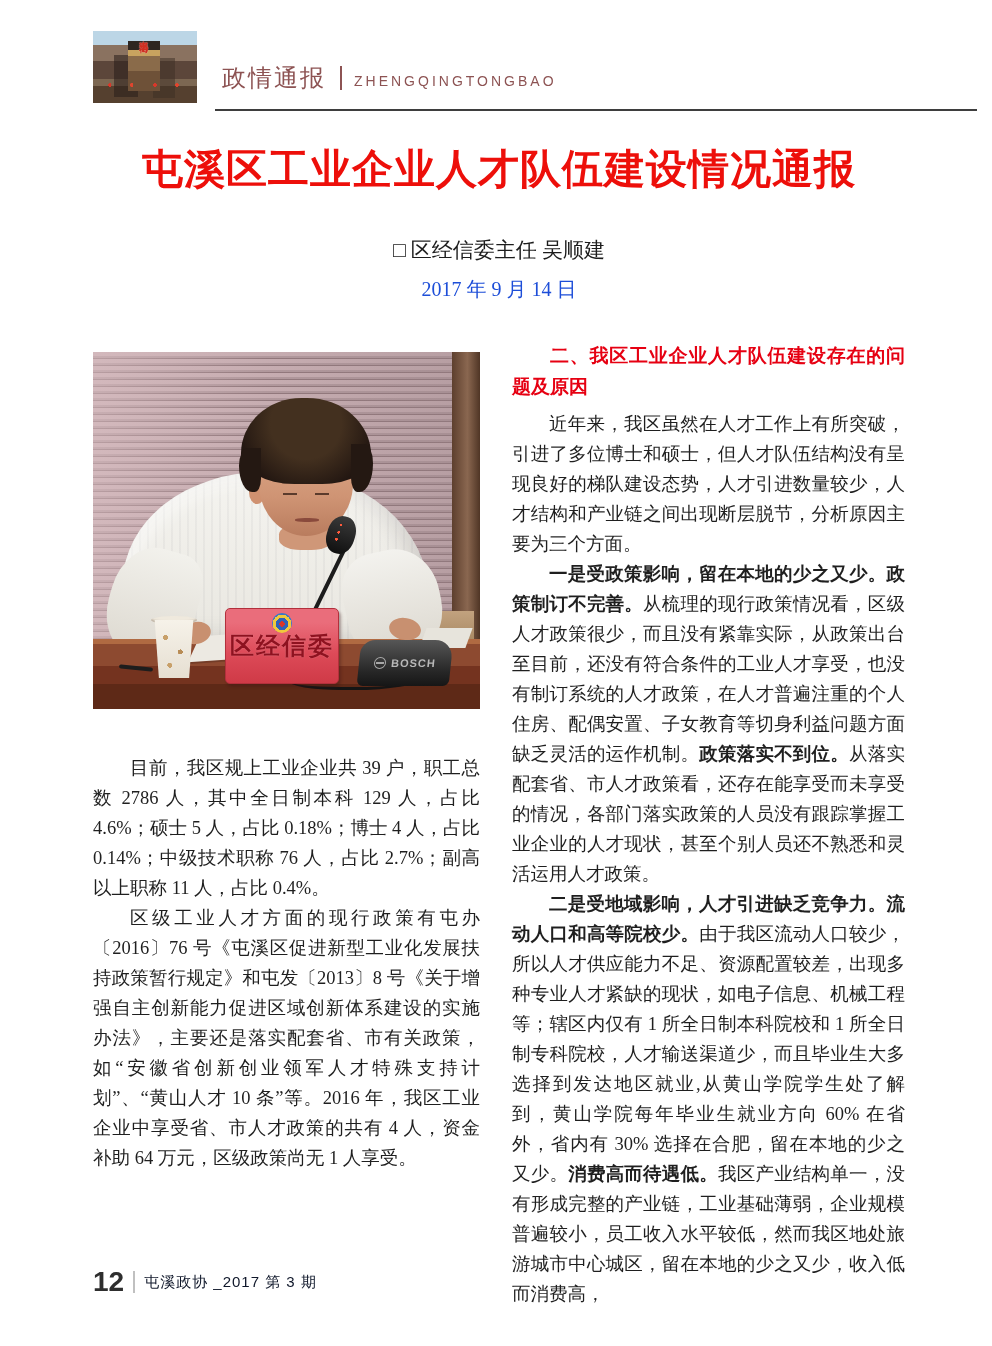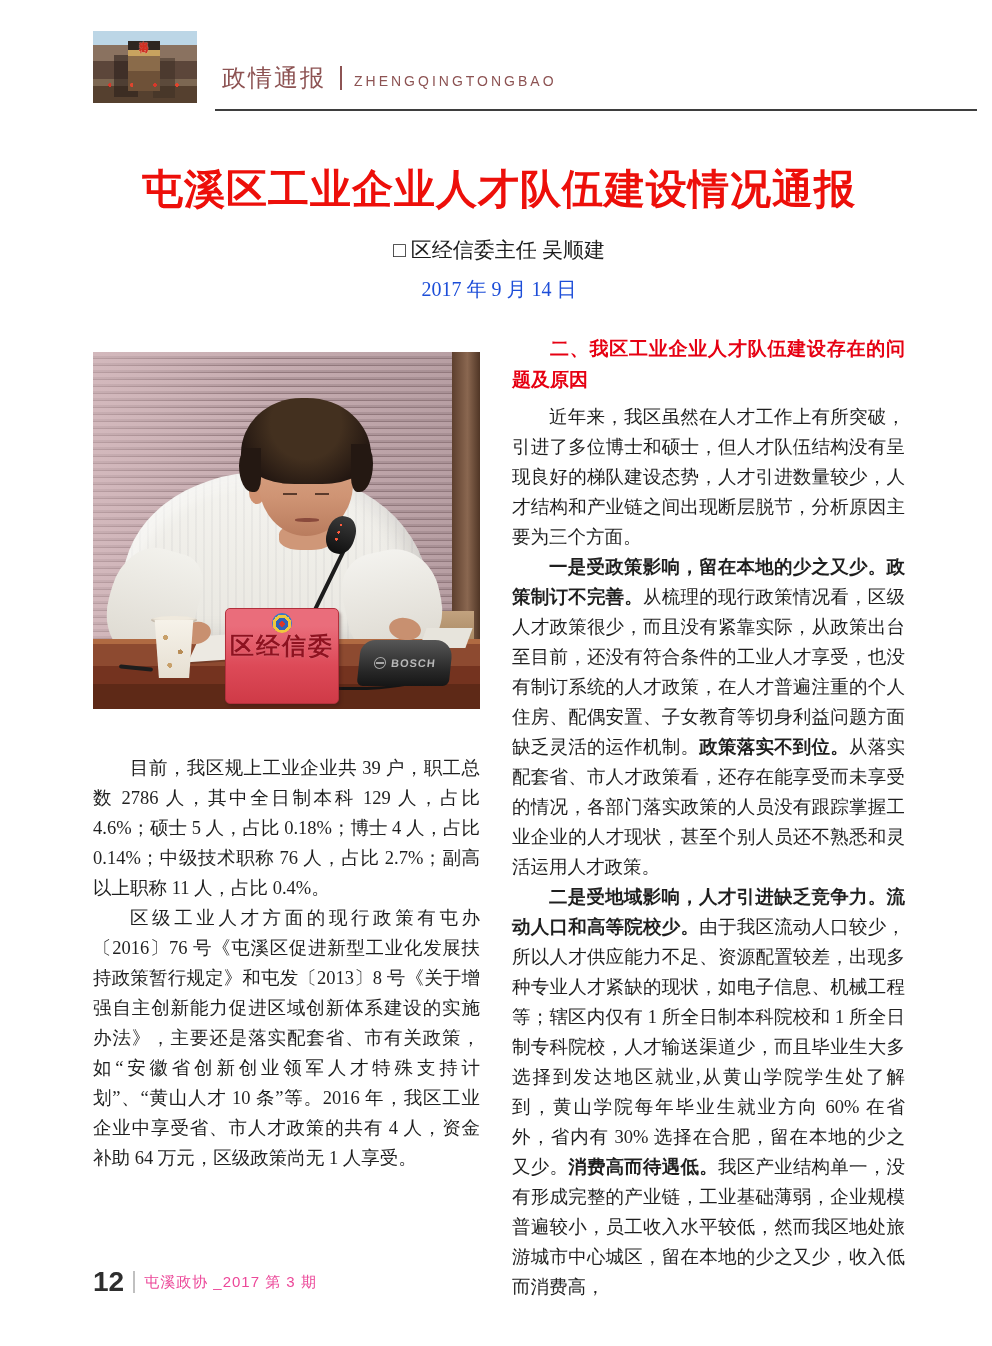--- a/index.html
+++ b/index.html
@@ -33,32 +33,32 @@
   .masthead { position:absolute; left:222px; top:62px; display:flex; align-items:center; }
   .masthead-cn { font-size:24px; color:#8d5353; letter-spacing:2px;
     font-family:"Liberation Serif","DejaVu Serif",serif; }
   .masthead-sep { width:2px; height:24px; background:#8d5353; margin:0 12px 0 14px; }
   .masthead-en { font-size:14px; color:#8d5353; letter-spacing:3px;
     font-family:"Liberation Sans","DejaVu Sans",sans-serif; padding-top:6px; }
   .masthead-rule { position:absolute; left:215px; top:109px; width:762px; height:2px; background:#3e3e3e; }
 
   
   .doc-title {
-    position:absolute; left:93px; top:162px; width:812px;
+    position:absolute; left:93px; top:142px; width:812px;
     text-align:center; font-size:41px; font-weight:bold; color:#ed0f0a;
     font-family:"Liberation Sans","DejaVu Sans",sans-serif; letter-spacing:1px;
   }
   .doc-byline { position:absolute; left:93px; top:236px; width:812px; text-align:center;
     font-size:21px; color:#1c1c1c; }
   .doc-date { position:absolute; left:93px; top:276px; width:812px; text-align:center;
     font-size:20px; color:#1d4ed8; }
 
   
   .col-left  { position:absolute; left:93px;  top:352px; width:387px; }
-  .col-right { position:absolute; left:512px; top:333px; width:393px; }
+  .col-right { position:absolute; left:512px; top:340px; width:393px; }
   .sec-heading {
     color:#e60012; font-weight:bold; font-size:19px; line-height:31px;
     font-family:"Liberation Sans","DejaVu Sans",sans-serif;
     text-indent:2em; text-align:justify; margin:0 0 7px 0;
   }
   .body-p { margin:0; font-size:18.5px; line-height:30px; text-align:justify;
     text-indent:2em; color:#1f1f1f; }
   .bold-run { font-weight:bold; font-family:"Liberation Sans","DejaVu Sans",sans-serif; }
 
   
@@ -130,21 +130,21 @@
     font-family:"Liberation Sans","DejaVu Sans",sans-serif; }
   .mic-cable { position:absolute; left:196px; top:316px; width:130px; height:22px;
     border-bottom:3px solid #151515; border-radius:0 0 50% 40%; }
 
   .desk { position:absolute; left:0; bottom:0; width:100%; height:70px;
     background:linear-gradient(180deg,#b06a42 0 5px,#8d4a30 5px 27px,#74331f 27px 45px,#5e2917 45px); }
   .doc-paper { position:absolute; left:102px; top:282px; width:64px; height:26px;
     background:#ece9e2; transform:skewX(-28deg) rotate(-4deg); box-shadow:2px 2px 0 rgba(60,30,20,.3); }
   .doc-paper2 { position:absolute; left:330px; top:276px; width:46px; height:20px;
     background:#e7e4dc; transform:skewX(-20deg); }
-  .placard { position:absolute; left:132px; top:256px; width:114px; height:96px;
+  .placard { position:absolute; left:132px; top:256px; width:114px; height:76px;
     background:linear-gradient(180deg,#ea6d7b 0 18%,#dd4a58 60%,#cf3a47);
     border:1px solid #b2303c; border-radius:5px; box-shadow:2px 3px 3px rgba(60,20,20,.35);
     text-align:center; }
   .placard-emblem { width:20px; height:20px; margin:4px auto 0; border-radius:50%;
     background:radial-gradient(circle at 50% 55%, #d8372a 0 18%, #2f63b8 18% 42%, #f0c93c 42% 62%, #3a78c8 62%); }
   .placard-text { font-size:24px; font-weight:bold; color:#8f1220; letter-spacing:2px;
     line-height:26px; font-family:"Liberation Serif","DejaVu Serif",serif;
     text-shadow:0 0 1px rgba(255,220,220,.5); }
   .cup { position:absolute; left:60px; top:268px; width:42px; height:58px;
     background:
@@ -156,21 +156,21 @@
   .cup-rim { position:absolute; left:58px; top:264px; width:46px; height:8px;
     background:#efe9dd; border-radius:50%; box-shadow:inset 0 -2px 2px rgba(120,100,80,.4); }
   .pen { position:absolute; left:26px; top:314px; width:34px; height:4px;
     background:#1d1d1d; transform:rotate(6deg); border-radius:2px; }
 
   
   .footer { position:absolute; left:93px; top:1266px; display:flex; align-items:center; }
   .footer-num { font-size:28px; font-weight:bold; color:#2e2e2e;
     font-family:"Liberation Sans","DejaVu Sans",sans-serif; }
   .footer-sep { width:2px; height:22px; background:#c0c0c0; margin:0 9px; }
-  .footer-journal { font-size:15px; color:#ec4899;
+  .footer-journal { font-size:15px; color:#0f172a;
     font-family:"Liberation Sans","DejaVu Sans",sans-serif; letter-spacing:1px; }
 </style>
 </head>
 <body>
 
 <div class="page">
 
   <div class="street-photo">
     <div class="street-gate"></div>
     <div class="street-lanterns"></div>

